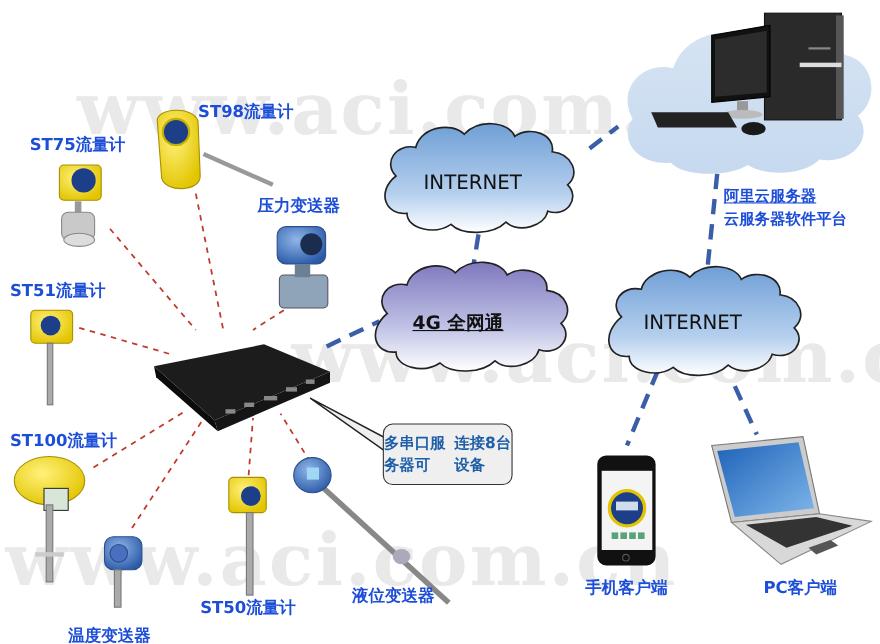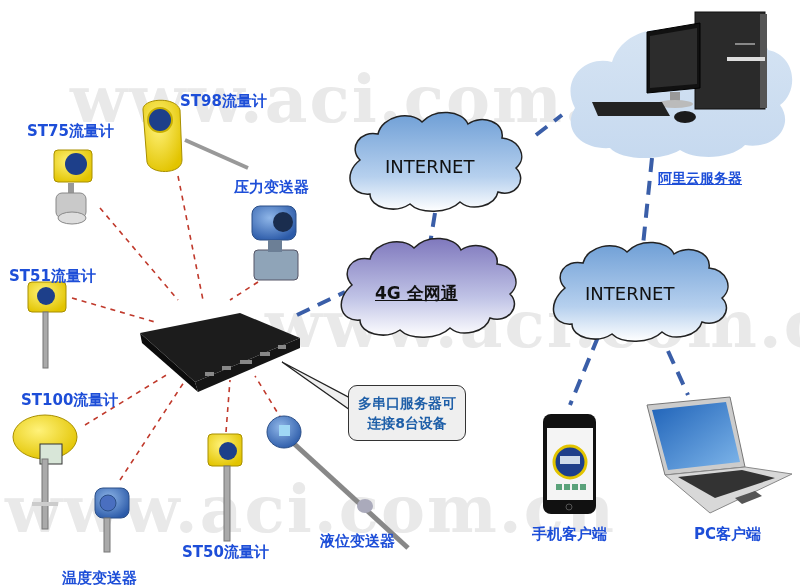--- a/index.html
+++ b/index.html
@@ -1,21 +1,21 @@
 <!DOCTYPE html>
 <html><head>
 <meta charset="utf-8">
 <style>
   html, body { margin: 0; padding: 0; background: #ffffff; }
   #canvas { position: relative; width: 800px; height: 585px; overflow: hidden; background: #ffffff; font-family: "DejaVu Sans", "Liberation Sans", sans-serif; }
   .wm { position: absolute; font-family: "DejaVu Serif", "Liberation Serif", serif; font-weight: bold; font-size: 66px; color: #e9e9e9; letter-spacing: 2px; white-space: nowrap; }
   svg.layer { position: absolute; left: 0; top: 0; }
   .label { position: absolute; font-weight: bold; color: #1d4ed8; font-size: 15px; white-space: nowrap; }
   .cloud-text { position: absolute; white-space: nowrap; color: #111; text-align: right; }
-  .callout { position: absolute; left: 348px; top: 385px; width: 118px; height: 56px; background: #efefef; border: 1.5px solid #333; border-radius: 9px; box-sizing: border-box; display: flex; flex-direction: column; align-items: center; justify-content: center; color: #1f5fa8; font-weight: bold; font-size: 14px; line-height: 20px; }
+  .callout { position: absolute; left: 348px; top: 385px; width: 118px; height: 56px; background: #efefef; border: 1.5px solid #333; border-radius: 9px; box-sizing: border-box; display: flex; flex-direction: row; align-items: center; justify-content: center; color: #1f5fa8; font-weight: bold; font-size: 14px; line-height: 20px; }
 </style>
 </head>
 <body>
 
 <div id="canvas">
 
   <div class="wm" style="left:70px; top:60px;">www.aci.com.cn</div>
   <div class="wm" style="left:265px; top:285px;">www.aci.com.cn</div>
   <div class="wm" style="left:5px; top:470px;">www.aci.com.cn</div>
 
@@ -188,26 +188,27 @@
       <polygon points="678,477 742,470 775,478 715,498" fill="#333"></polygon>
       <polygon points="735,498 755,491 762,496 742,504" fill="#555"></polygon>
     </g>
   </svg>
 
   <div class="cloud-text" style="left:385px; top:156px; font-size:18px;">INTERNET</div>
   <div class="cloud-text" style="left:375px; top:282px; font-size:17px; font-weight:bold;text-decoration:underline;">4G 全网通</div>
   <div class="cloud-text" style="left:585px; top:283px; font-size:18px;">INTERNET</div>
 
   <div class="label" style="left:658px; top:170px; font-size:14px;text-decoration:underline;">阿里云服务器</div>
+  <div class="label" style="left:658px; top:191px; font-size:14px;">云服务器软件平台</div>
 
   <div class="label" style="left:180px; top:92px;">ST98流量计</div>
   <div class="label" style="left:27px; top:122px;">ST75流量计</div>
   <div class="label" style="left:234px; top:178px;">压力变送器</div>
-  <div class="label" style="left:9px; top:267px;">ST51流量计</div>
-  <div class="label" style="left:9px; top:391px;margin-left:12px;">ST100流量计</div>
+  <div class="label" style="left:9px; top:255px;">ST51流量计</div>
+  <div class="label" style="left:9px; top:391px;">ST100流量计</div>
   <div class="label" style="left:62px; top:569px;">温度变送器</div>
   <div class="label" style="left:182px; top:543px;">ST50流量计</div>
   <div class="label" style="left:300px; top:532px;margin-left:20px;">液位变送器</div>
 
   <div class="label" style="left:532px; top:525px;">手机客户端</div>
   <div class="label" style="left:694px; top:525px;">PC客户端</div>
 
   <div class="callout">
     <span>多串口服务器可</span>
     <span>连接8台设备</span>

